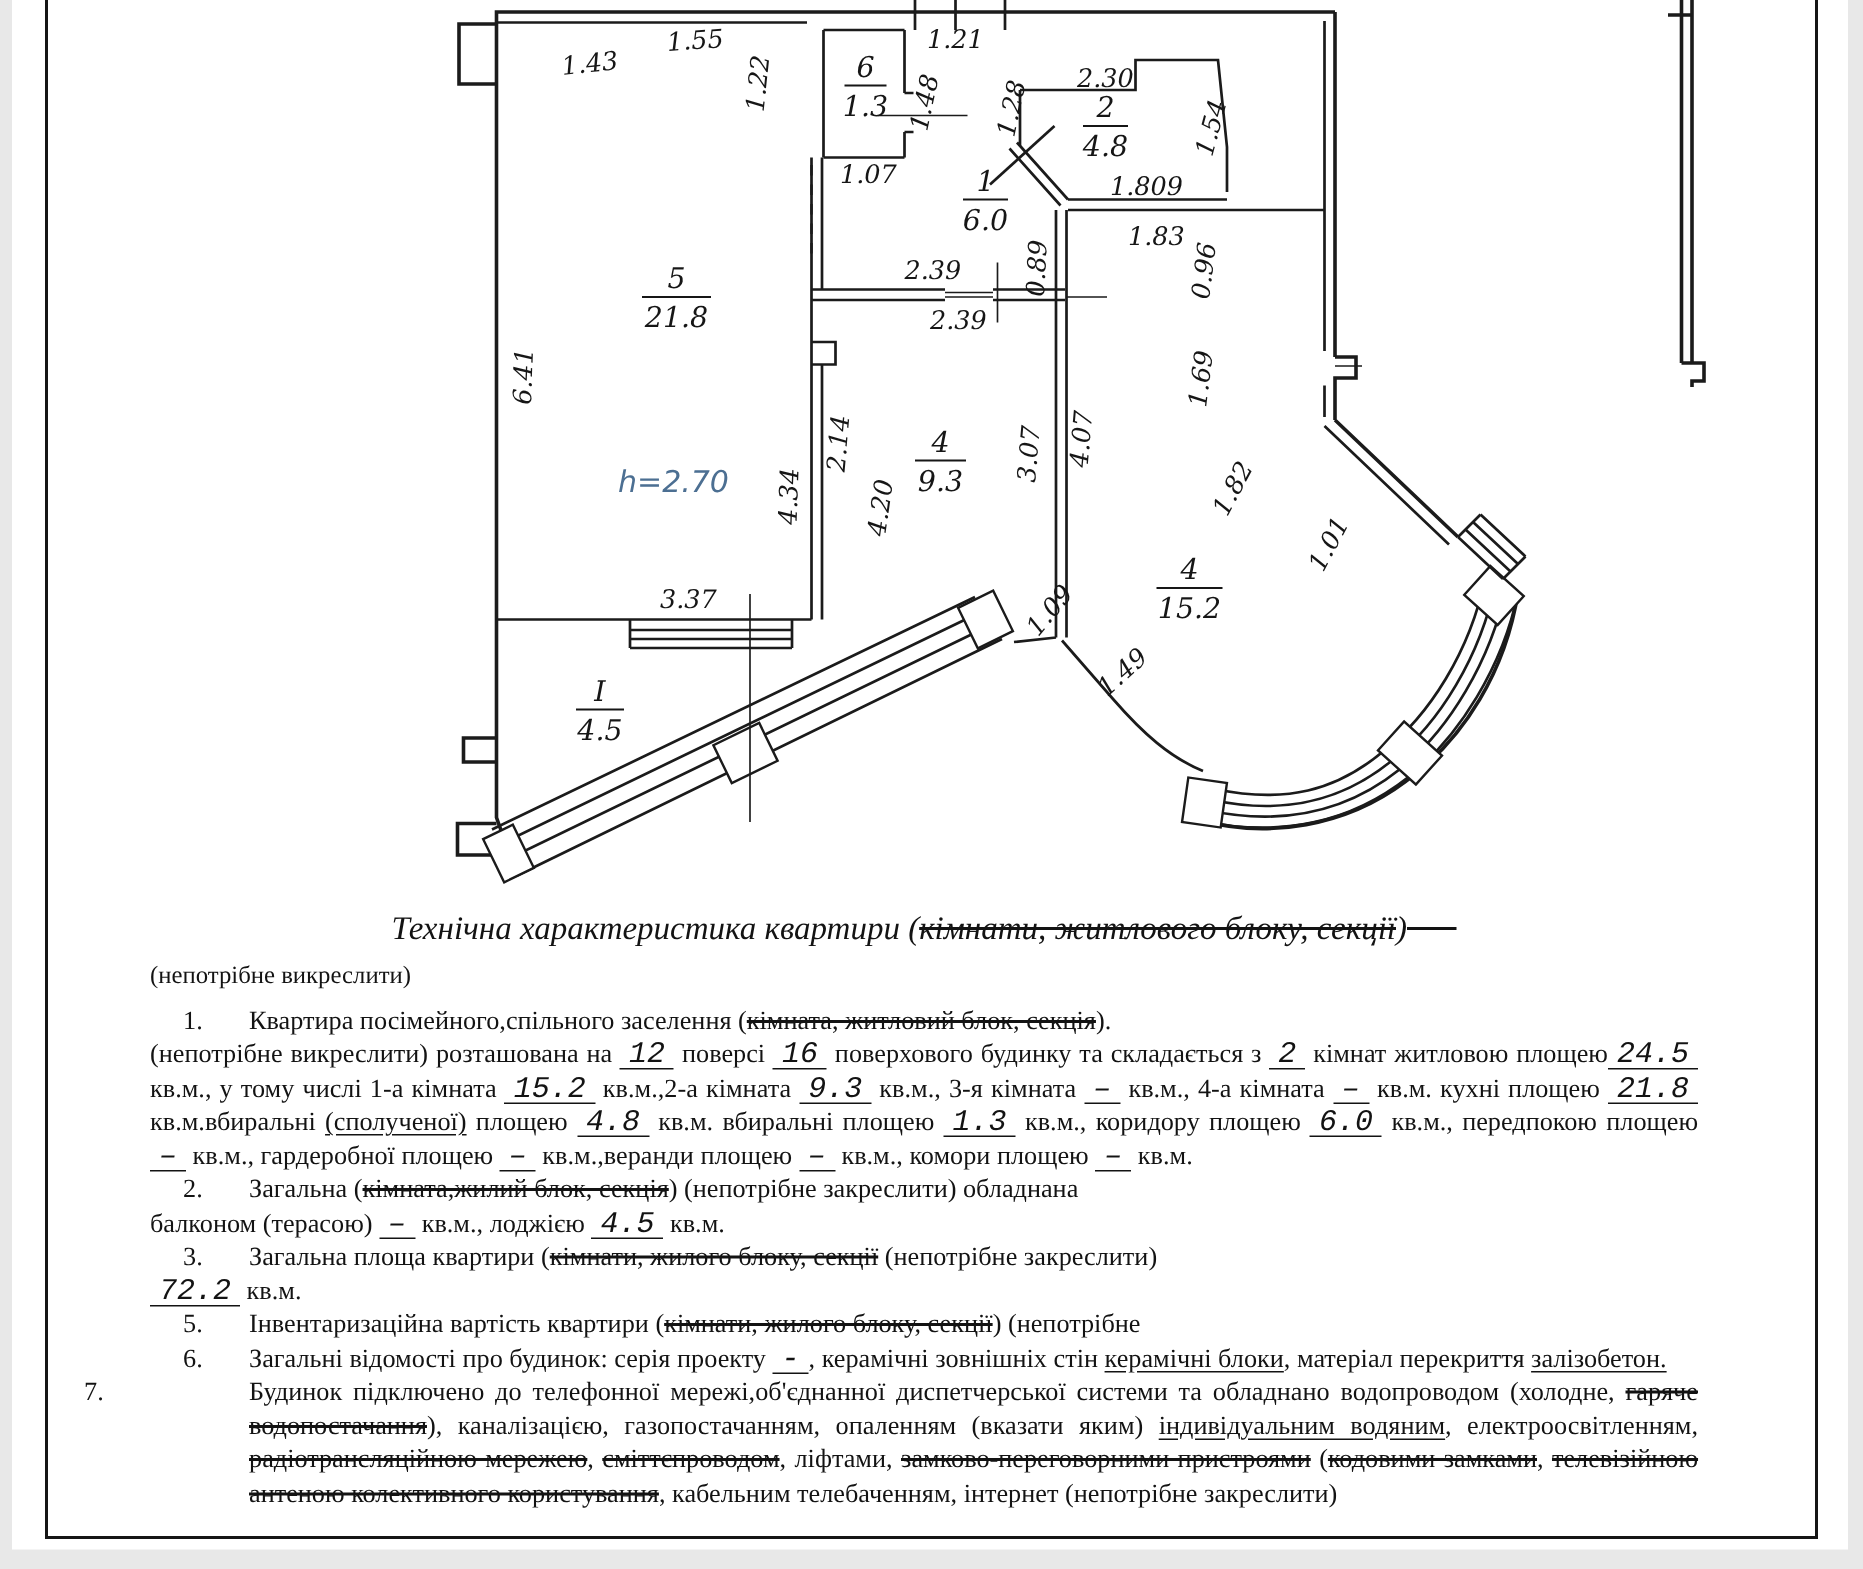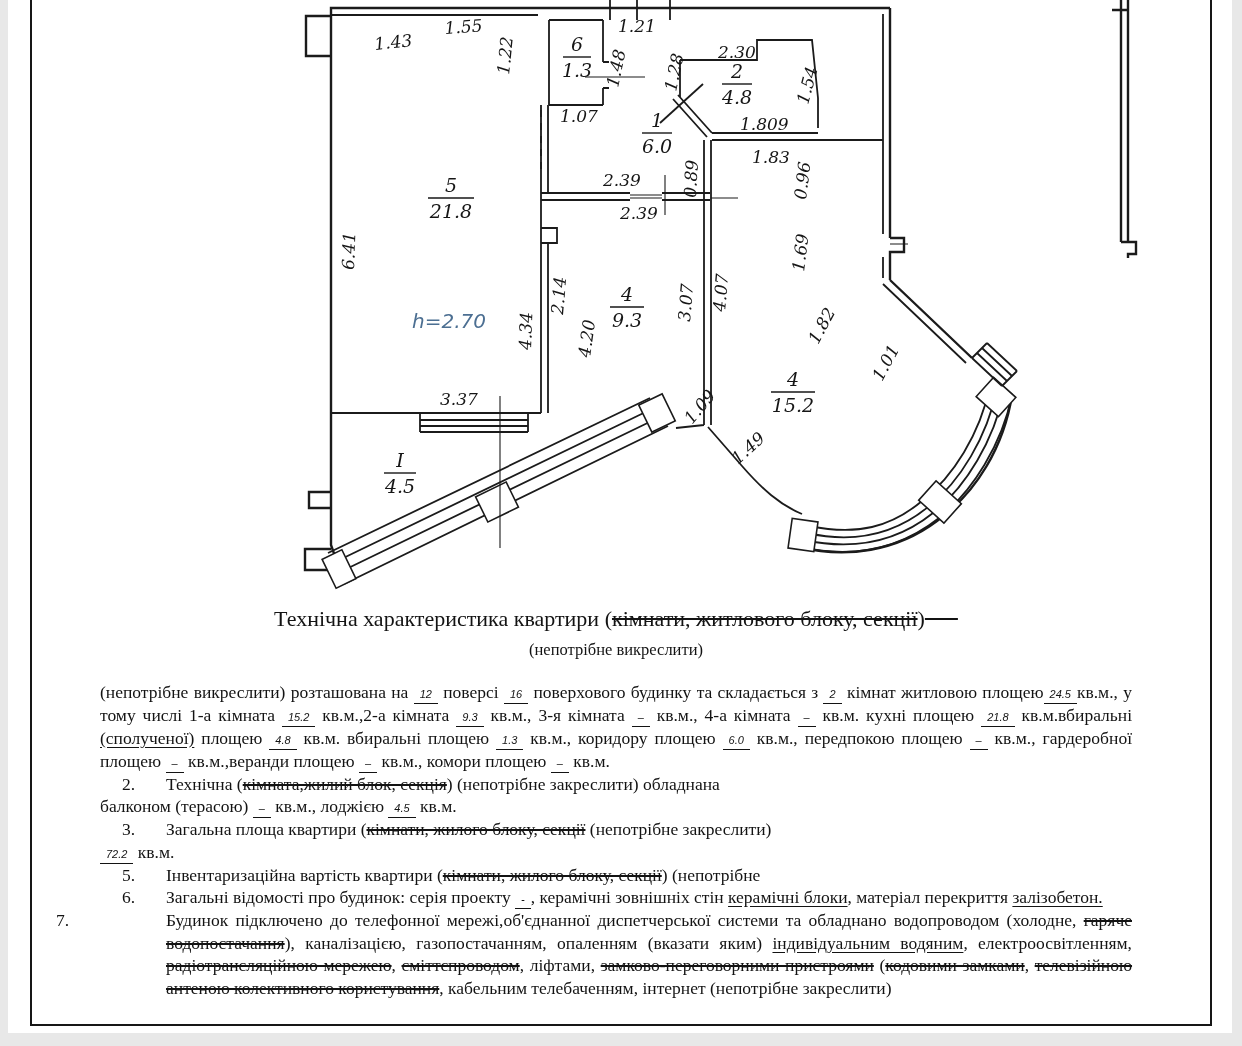--- a/index.html
+++ b/index.html
@@ -13,30 +13,30 @@
   .w{stroke:#1b1b1b;fill:none;}
   .sw25{stroke-width:2.4px;} .sw18{stroke-width:1.8px;} .sw11{stroke-width:1.1px;}
   .dashed{stroke-dasharray:7 6;stroke-width:1.6px;}
   .pier{fill:#ffffff;stroke:#1b1b1b;stroke-width:1.6px;}
   .dim{font:italic 17px "DejaVu Serif",serif;fill:#161616;}
   .rnum,.rarea{font:italic 19px "DejaVu Serif",serif;fill:#161616;text-anchor:middle;}
   .rline{stroke:#161616;stroke-width:1.4px;}
   .hnote{font:italic 20px "DejaVu Sans",sans-serif;fill:#4c6f92;}
   #doc{position:absolute;left:100px;right:110px;top:604px;}
   .para{font-size:17.5px;line-height:22.5px;color:#131313;}
-  .title{text-align:center;font-size:22px;line-height:30px;margin-bottom:5px;}
-  .subtitle{text-align:center;font-size:16.5px;margin-bottom:19px;}
+  .title{text-align:center;font-size:22px;line-height:30px;margin-bottom:5px;font-style:italic;}
+  .subtitle{text-align:left;font-size:16.5px;margin-bottom:7px;}
   .num{display:inline-block;min-width:44px;margin-left:22px;}
   .hang{padding-left:66px;text-indent:-66px;}
   .hang .num{margin-left:22px;}
   .just{text-align:justify;}
   .strike{text-decoration:line-through;text-decoration-thickness:1.6px;}
   .strike-ext{text-decoration:line-through;white-space:pre;}
   .uline{text-decoration:underline;text-underline-offset:3px;margin-top:40px;}
-  .hw{font-family:Liberation Sans, sans-serif;font-style:italic;font-size:11px;
+  .hw{font-family:Liberation Mono, monospace;font-style:italic;font-size:20px;
       border-bottom:1.5px solid #131313;padding:0 6px;display:inline-block;line-height:17px;}
   .blankline{border-bottom:1.5px solid #131313;padding:0 80px 0 62px;display:inline-block;line-height:17px;}
 </style>
 </head>
 <body>
 
 <div id="paper"></div>
 <div id="frame"></div>
 
 <div id="plan-wrap">
@@ -155,21 +155,22 @@
         <text x="400" y="467" class="rnum">I</text>
         <text x="400" y="493" class="rarea">4.5</text>
         <line x1="384" x2="416" y1="473" y2="473" class="rline"></line>
       </g>
   </svg>
 </div>
 
 <div id="doc">
     <div class="para title"><span class="">Технічна характеристика квартири (</span><span class="strike">кімнати, житлового блоку, секції</span><span class="">)</span><span class="strike-ext">      </span></div>
     <div class="para subtitle"><span class="">(непотрібне викреслити)</span></div>
+    <div class="para "><span class="num">1.</span><span class="">Квартира посімейного,спільного заселення (</span><span class="strike">кімната, житловий блок, секція</span><span class="">).</span></div>
     <div class="para just"><span class="">(непотрібне викреслити) розташована на </span><span class="hw">12</span><span class=""> поверсі </span><span class="hw">16</span><span class=""> поверхового будинку та складається з </span><span class="hw">2</span><span class=""> кімнат житловою площею</span><span class="hw">24.5</span><span class="">кв.м., у тому числі 1-а кімната </span><span class="hw">15.2</span><span class=""> кв.м.,2-а кімната </span><span class="hw">9.3</span><span class=""> кв.м., 3-я кімната </span><span class="hw">–</span><span class=""> кв.м., 4-а кімната </span><span class="hw">–</span><span class=""> кв.м. кухні площею </span><span class="hw">21.8</span><span class=""> кв.м.вбиральні </span><span class="uline">(сполученої)</span><span class=""> площею </span><span class="hw">4.8</span><span class=""> кв.м. вбиральні площею </span><span class="hw">1.3</span><span class=""> кв.м., коридору площею </span><span class="hw">6.0</span><span class=""> кв.м., передпокою площею </span><span class="hw">–</span><span class=""> кв.м.,  гардеробної площею </span><span class="hw">–</span><span class=""> кв.м.,веранди площею </span><span class="hw">–</span><span class=""> кв.м., комори площею </span><span class="hw">–</span><span class=""> кв.м.</span></div>
-    <div class="para "><span class="num">2.</span><span class="">Технічна (</span><span class="strike">кімната,жилий блок, секція</span><span class="">) (непотрібне закреслити) обладнана</span></div>
+    <div class="para "><span class="num">2.</span><span class="">Загальна (</span><span class="strike">кімната,жилий блок, секція</span><span class="">) (непотрібне закреслити) обладнана</span></div>
     <div class="para "><span class="">балконом (терасою) </span><span class="hw">–</span><span class=""> кв.м., лоджією </span><span class="hw">  4.5  </span><span class=""> кв.м.</span></div>
     <div class="para "><span class="num">3.</span><span class="">Загальна площа квартири (</span><span class="strike">кімнати, жилого блоку, секції</span><span class=""> (непотрібне закреслити)</span></div>
     <div class="para "><span class="hw">72.2</span><span class=""> кв.м.</span></div>
     <div class="para "><span class="num">5.</span><span class="">Інвентаризаційна вартість квартири (</span><span class="strike">кімнати, жилого блоку, секції</span><span class="">) (непотрібне</span></div>
     <div class="para "><span class="num">6.</span><span class="">Загальні відомості про будинок: серія проекту </span><span class="hw">-</span><span class="">, керамічні зовнішніх стін </span><span class="uline">керамічні блоки</span><span class="">, матеріал перекриття </span><span class="uline">залізобетон.</span></div>
     <div class="para hang just"><span class="num">7.</span><span class="">Будинок підключено до телефонної мережі,об'єднанної диспетчерської системи та обладнано водопроводом (холодне, </span><span class="strike">гаряче водопостачання</span><span class="">), каналізацією, газопостачанням, опаленням (вказати яким) </span><span class="uline">індивідуальним водяним</span><span class="">, електроосвітленням, </span><span class="strike">радіотрансляційною мережею</span><span class="">, </span><span class="strike">сміттєпроводом</span><span class="">, ліфтами, </span><span class="strike">замково-переговорними пристроями</span><span class=""> (</span><span class="strike">кодовими замками</span><span class="">, </span><span class="strike">телевізійною антеною колективного користування</span><span class="">, кабельним телебаченням, інтернет (непотрібне закреслити)</span></div>
   </div>
 
 </body></html>

